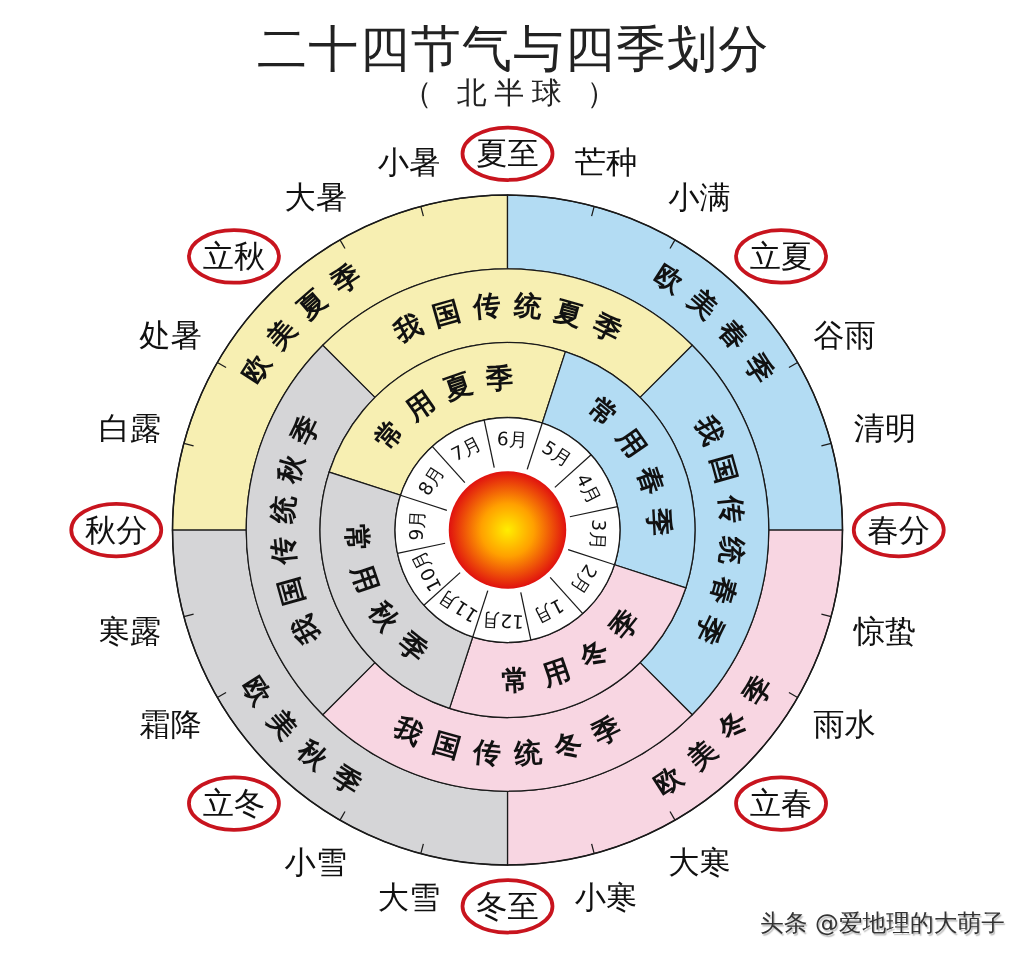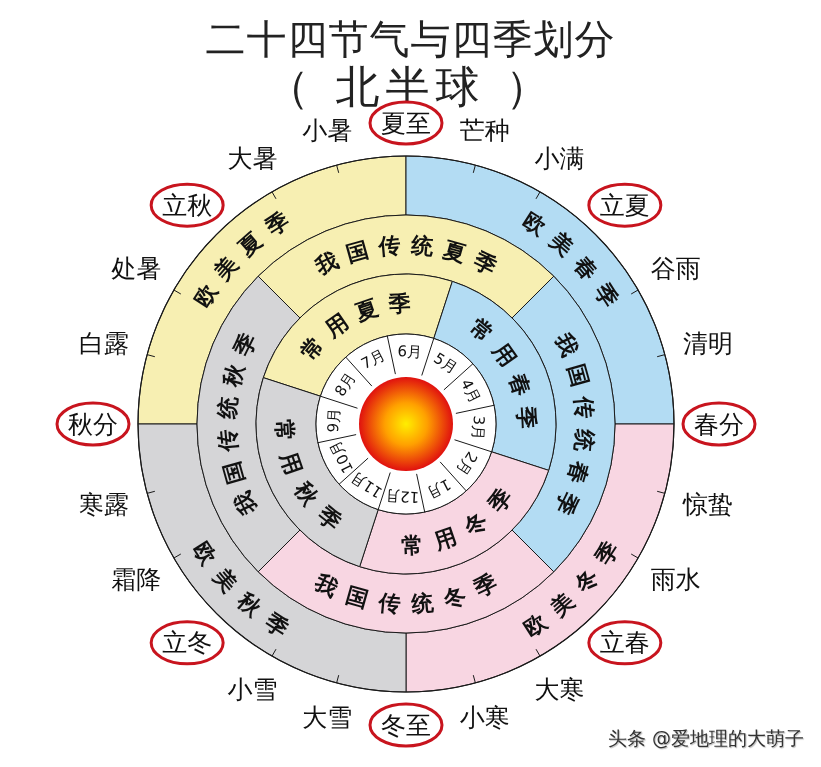--- a/index.html
+++ b/index.html
@@ -2,21 +2,21 @@
 <html><head>
 <meta charset="utf-8">
 <style>
   html, body { margin: 0; padding: 0; background: #ffffff; }
   body { width: 821px; height: 767px; position: relative; overflow: hidden;
          font-family: "DejaVu Sans", "Liberation Sans", sans-serif; }
   .title { position: absolute; left: 0; width: 821px; text-align: center;
            font-family: "DejaVu Serif", "Liberation Serif", serif; color: #222;
            font-weight: normal; }
   #t1 { top: 12px; font-size: 40px; letter-spacing: 1px; }
-  #t2 { top: 58px; font-size: 44px; letter-spacing: 6px; }
+  #t2 { top: 58px; font-size: 24px; letter-spacing: 6px; }
   svg#diagram { position: absolute; left: 0; top: 0; }
   .term { font-size: 25px; fill: #111; font-family: "DejaVu Sans", sans-serif; }
   .ring-label { font-size: 22px; fill: #111; font-weight: bold;
                 font-family: "DejaVu Serif", "Liberation Serif", serif; }
   .month { font-size: 15px; fill: #111; font-family: "DejaVu Sans", sans-serif; }
   .watermark { position: absolute; left: 588px; top: 726px; font-size: 19px;
                color: #333; text-shadow: 1px 1px 1px #bbb; margin-left: 20px; }
 </style>
 </head>
 <body>

